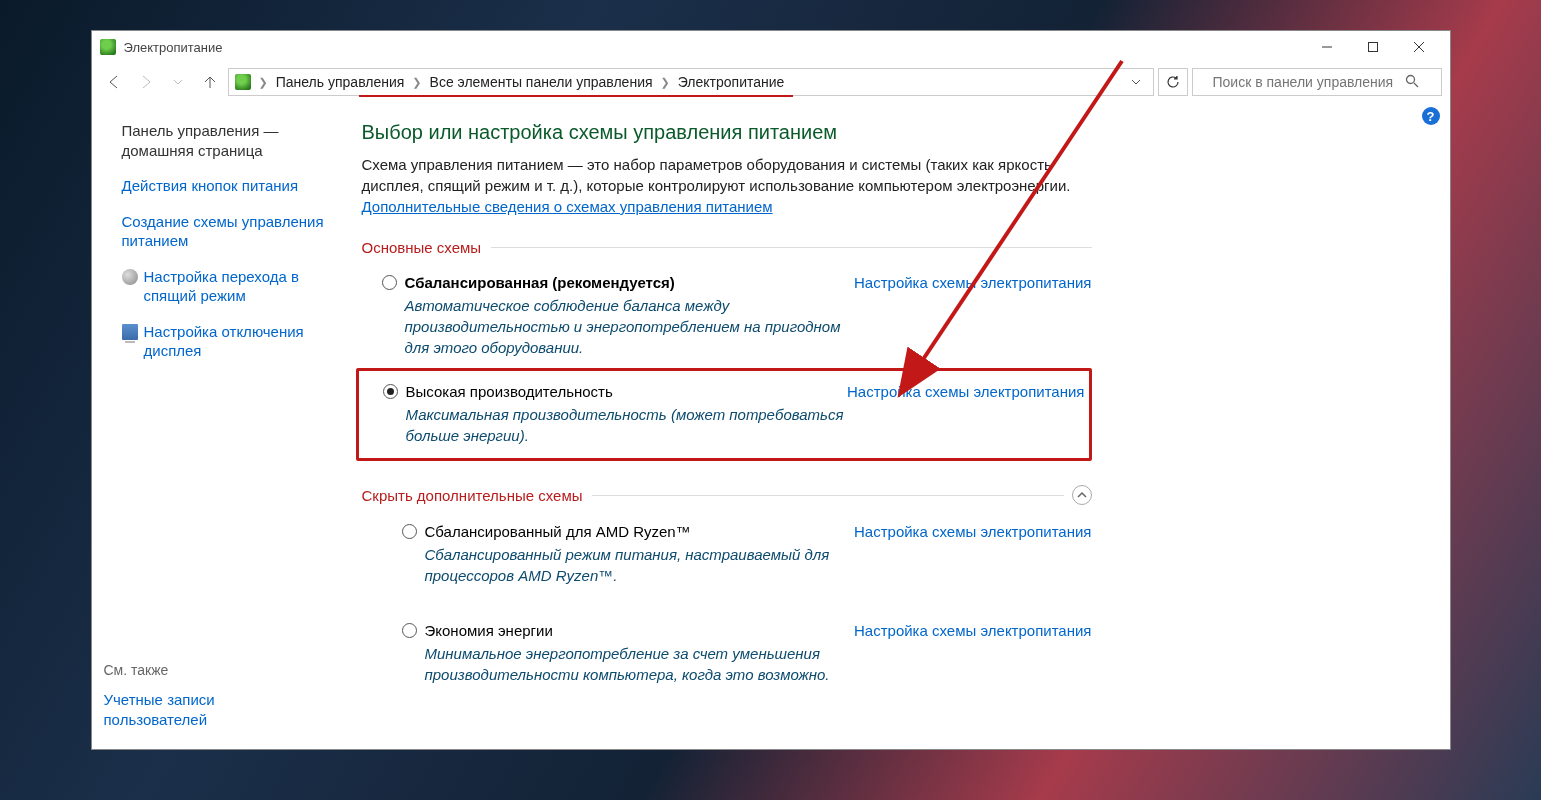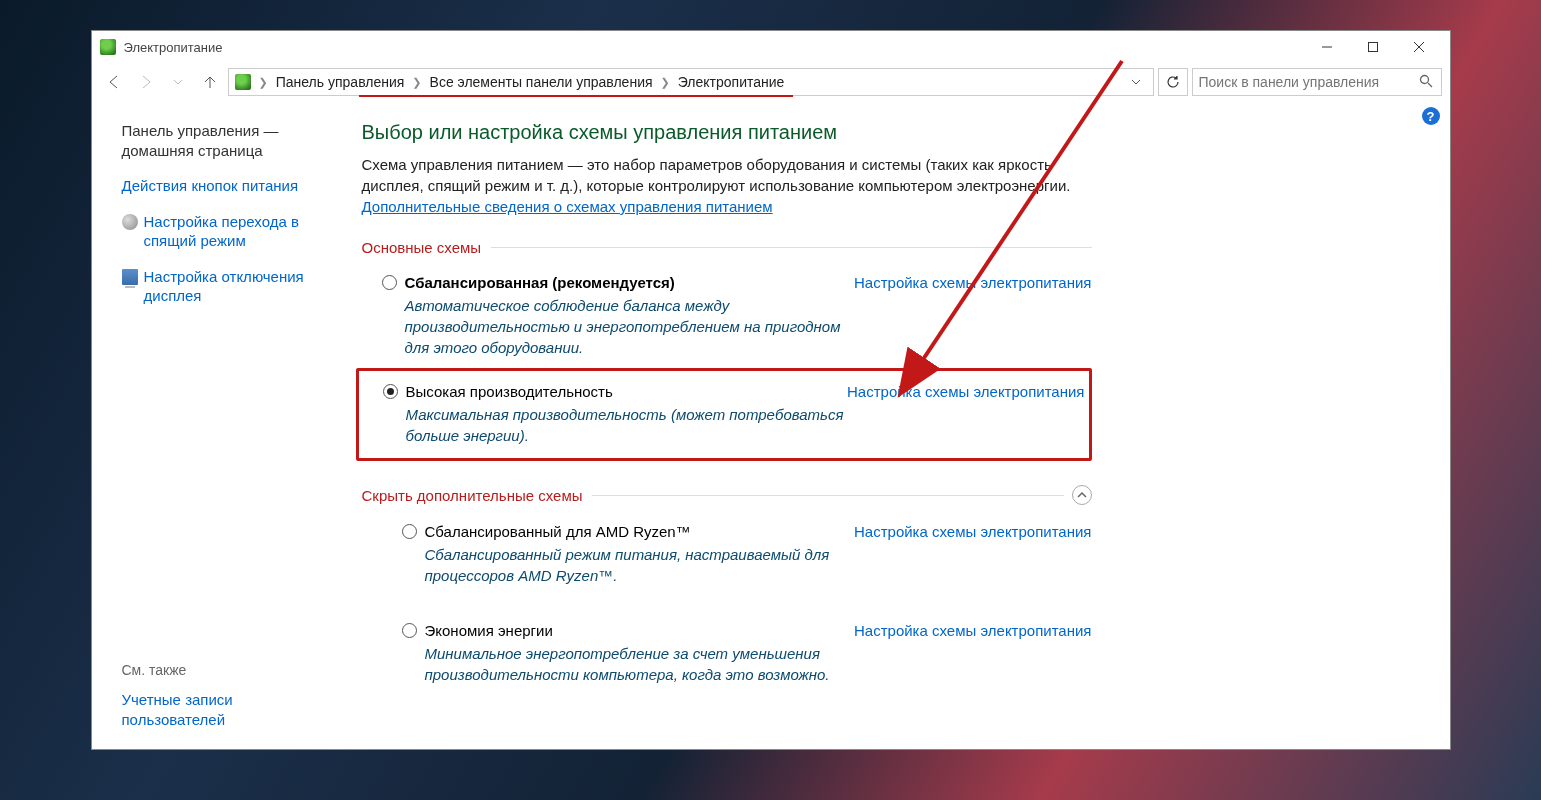--- a/index.html
+++ b/index.html
@@ -28,35 +28,35 @@
   .navbtn.disabled svg { stroke: #bbb; }
   .breadcrumb { display: flex; align-items: center; flex: 1; height: 28px; border: 1px solid #ccc; padding: 0 6px; position: relative; }
   .breadcrumb .bc-icon { width: 16px; height: 16px; margin-right: 6px;
     background: radial-gradient(circle at 40% 35%, #6fcf4d 30%, #2b7a1d 80%); border-radius: 2px; }
   .bc-item { padding: 0 6px; color: #222; font-size: 14px; cursor: default; }
   .bc-sep { color: #888; padding: 0 2px; font-size: 11px; }
   .bc-underline { position: absolute; left: 130px; right: 360px; bottom: -2px; height: 2px; background: #c31818; }
   .bc-right { margin-left: auto; display: flex; align-items: center; gap: 2px; }
   .bc-chev { width: 22px; height: 22px; display: flex; align-items: center; justify-content: center; }
   .refresh { width: 30px; height: 28px; border: 1px solid #ccc; display: flex; align-items: center; justify-content: center; }
-  .searchbox { width: 250px; height: 28px; border: 1px solid #ccc; display: flex; align-items: center; padding: 0 6px; }
+  .searchbox { width: 250px; height: 28px; border: 1px solid #ccc; display: flex; align-items: center; padding: 0 20px; }
   .searchbox input { border: none; outline: none; flex: 1; font-size: 14px; color: #666; background: transparent; }
   .searchbox .search-ic { width: 16px; height: 16px; }
   
   .help { position: absolute; right: 10px; top: 76px; width: 18px; height: 18px; border-radius: 50%; background: #1a6fd6; color: #fff; font-size: 13px; font-weight: bold; display: flex; align-items: center; justify-content: center; }
   
   .content { flex: 1; display: flex; padding: 20px 30px 15px 30px; position: relative; }
   .sidebar { width: 230px; flex-shrink: 0; }
   .side-link { color: #0066cc; font-size: 15px; margin-bottom: 16px; display: flex; align-items: flex-start; gap: 6px; cursor: pointer; line-height: 1.3; }
   .side-link.home { color: #333; }
   .side-icon { width: 16px; height: 16px; flex-shrink: 0; margin-top: 2px; }
   .side-icon.screen { background: linear-gradient(#5a8fcf, #3a6ca8); border-radius: 1px; position: relative; }
   .side-icon.screen::after { content:""; position:absolute; bottom:-3px; left:3px; right:3px; height:2px; background:#bbb; }
   .side-icon.moon { border-radius: 50%; background: radial-gradient(circle at 35% 35%, #ddd, #888); }
-  .see-also { position: absolute; bottom: 20px; left: 30px; width: 230px; }
+  .see-also { position: absolute; bottom: 20px; left: 12px; width: 230px; }
   .see-title { color: #666; font-size: 14px; margin-bottom: 12px; }
   .main { flex: 1; padding-left: 10px; max-width: 740px; }
   h1 { font-size: 20px; color: #0a5a2a; font-weight: 400; margin-bottom: 10px; }
   .desc { font-size: 15px; color: #222; line-height: 1.4; margin-bottom: 2px; }
   .info-link { color: #0066cc; text-decoration: underline; font-size: 15px; cursor: pointer; }
   .section-head { display: flex; align-items: center; margin-top: 24px; margin-bottom: 12px; }
   .section-head .label { color: #b91c1c; font-size: 15px; margin-right: 10px; }
   .section-head .line { flex: 1; height: 1px; background: #ddd; }
   .collapse-btn { width: 20px; height: 20px; border: 1px solid #aaa; border-radius: 50%; display: flex; align-items: center; justify-content: center; margin-left: 8px; }
   .plan { display: flex; padding: 6px 0 6px 20px; }
@@ -161,20 +161,26 @@
       <div class="side-link home">
         <div>
           <span>Панель управления —</span><br>
           <span>домашняя страница</span>
         </div>
       </div>
       <div class="side-link">
         <span>Действия кнопок питания</span>
       </div>
       <div class="side-link">
+        <div>
+          <span>Создание схемы управления</span><br>
+          <span>питанием</span>
+        </div>
+      </div>
+      <div class="side-link">
         <div class="side-icon moon"></div>
         <div>
           <span>Настройка перехода в</span><br>
           <span>спящий режим</span>
         </div>
       </div>
       <div class="side-link">
         <div class="side-icon screen"></div>
         <div>
           <span>Настройка отключения</span><br>

